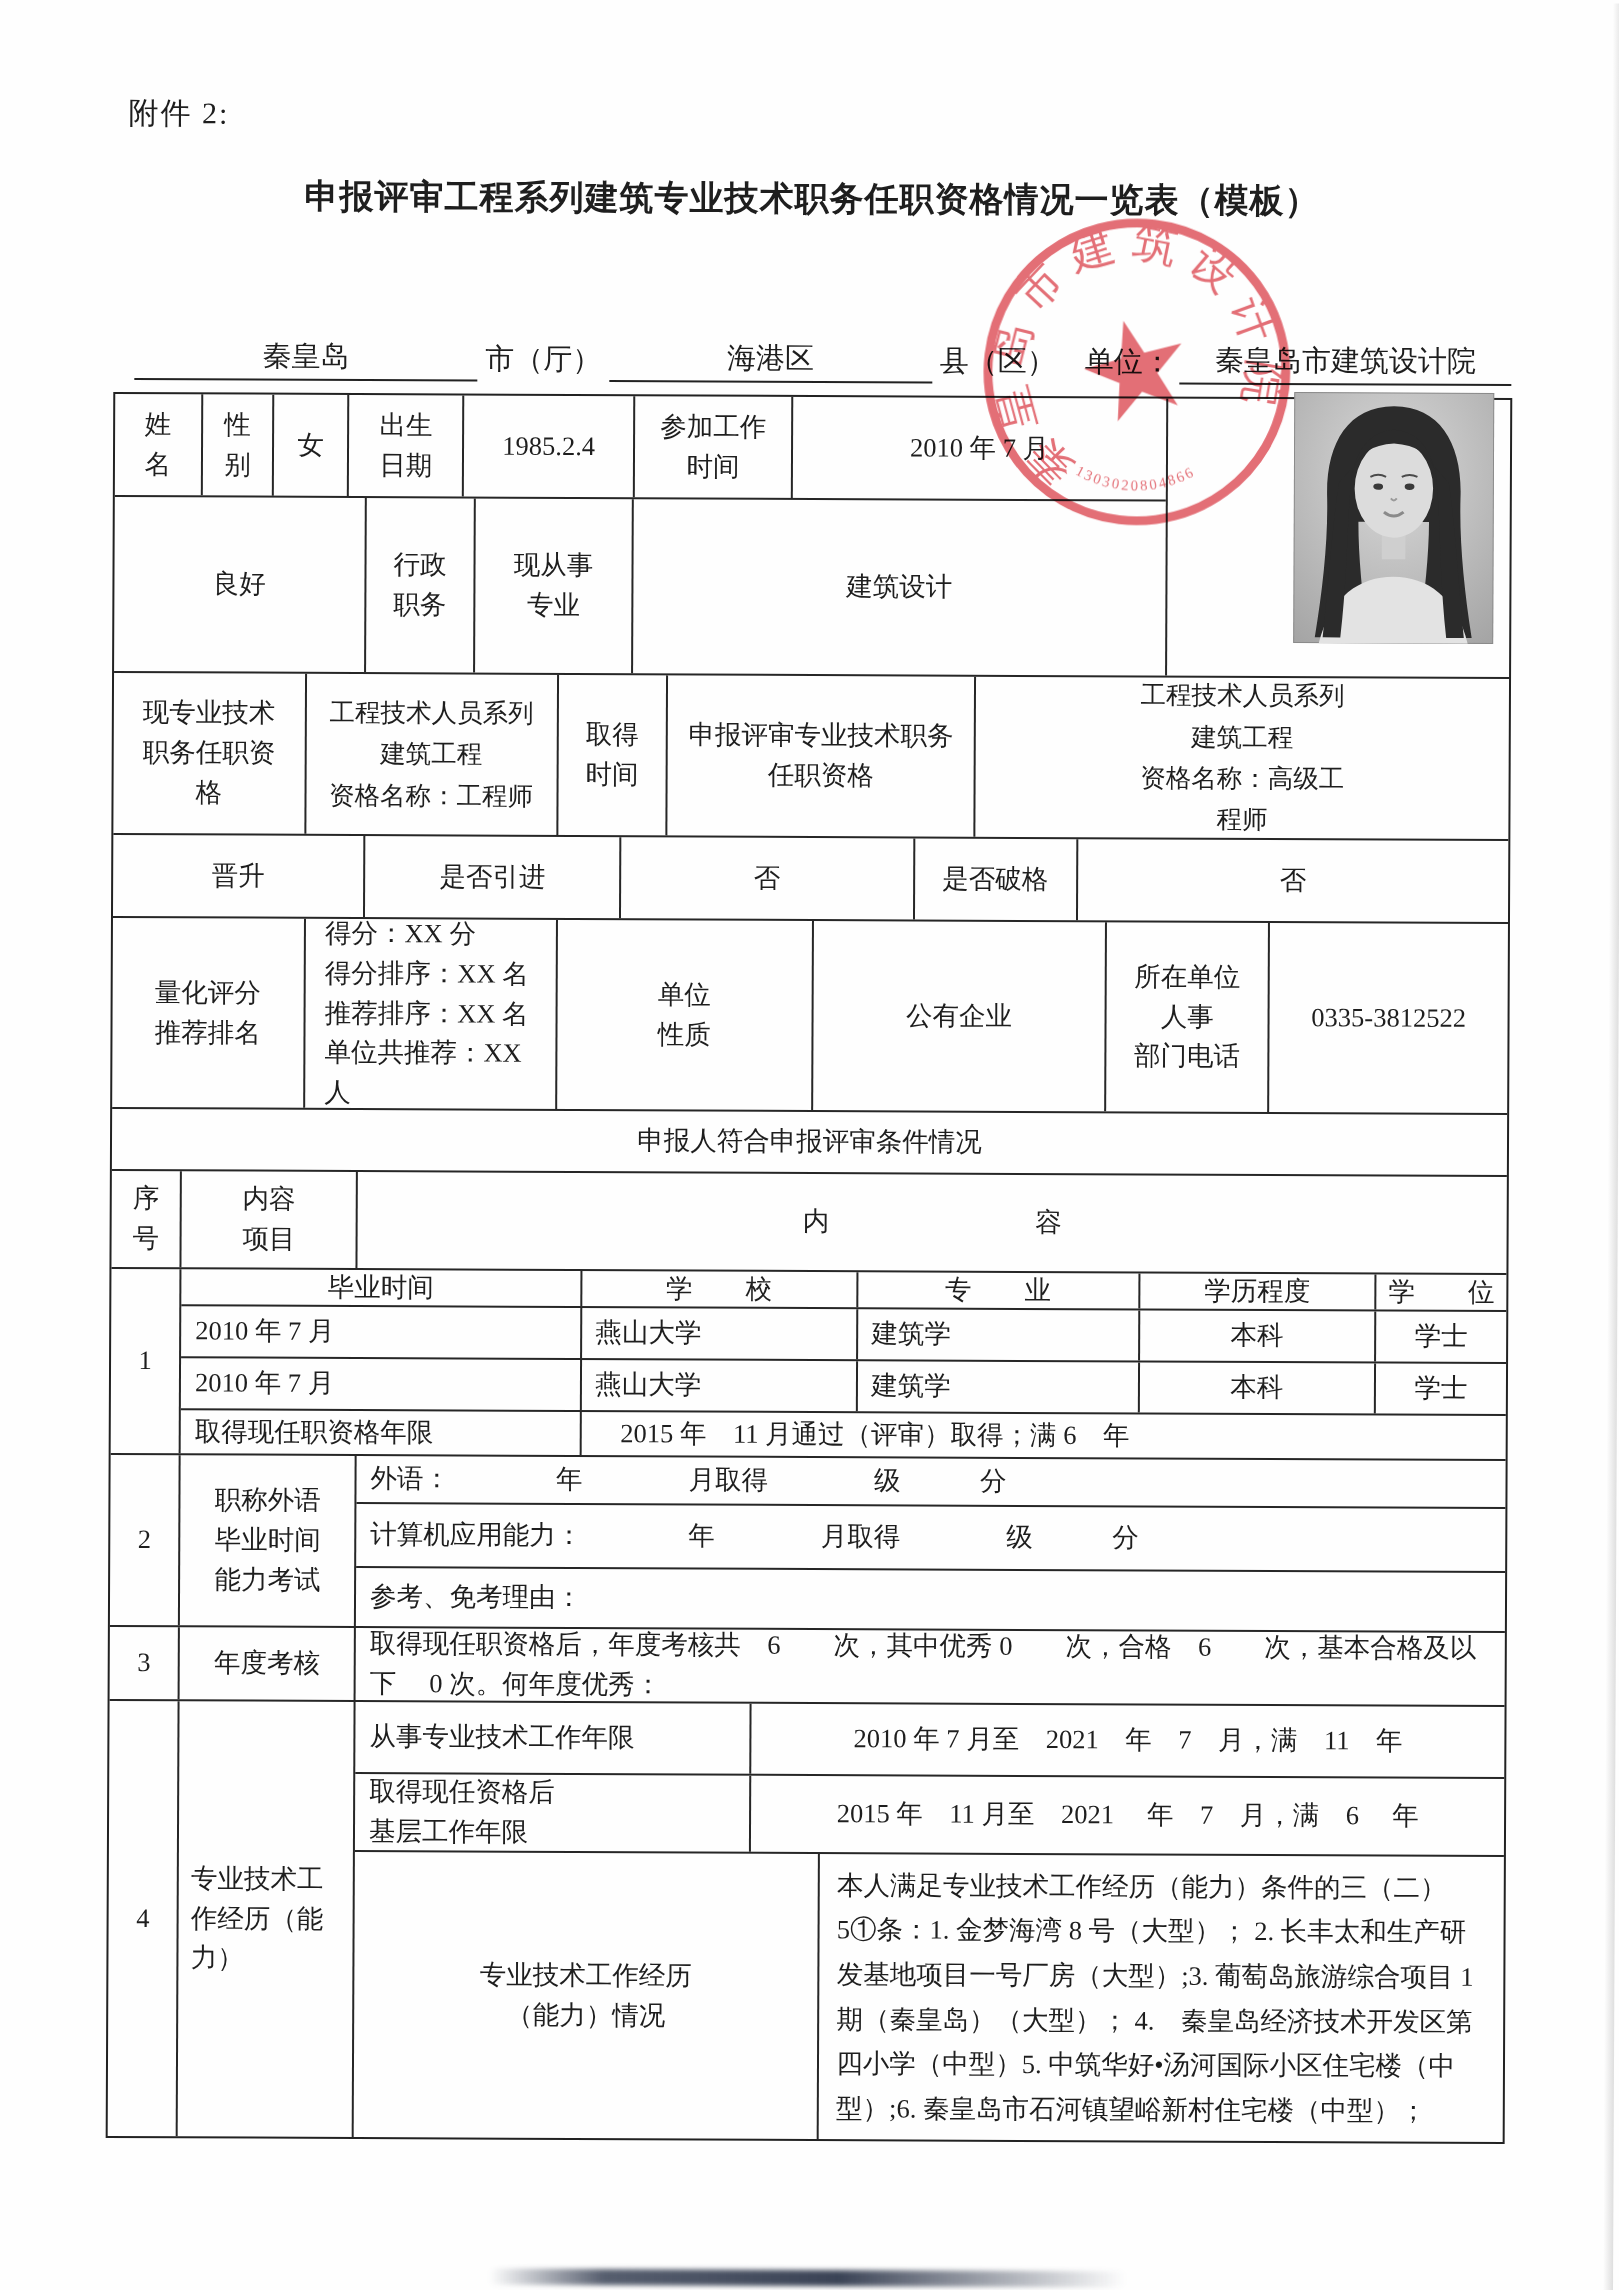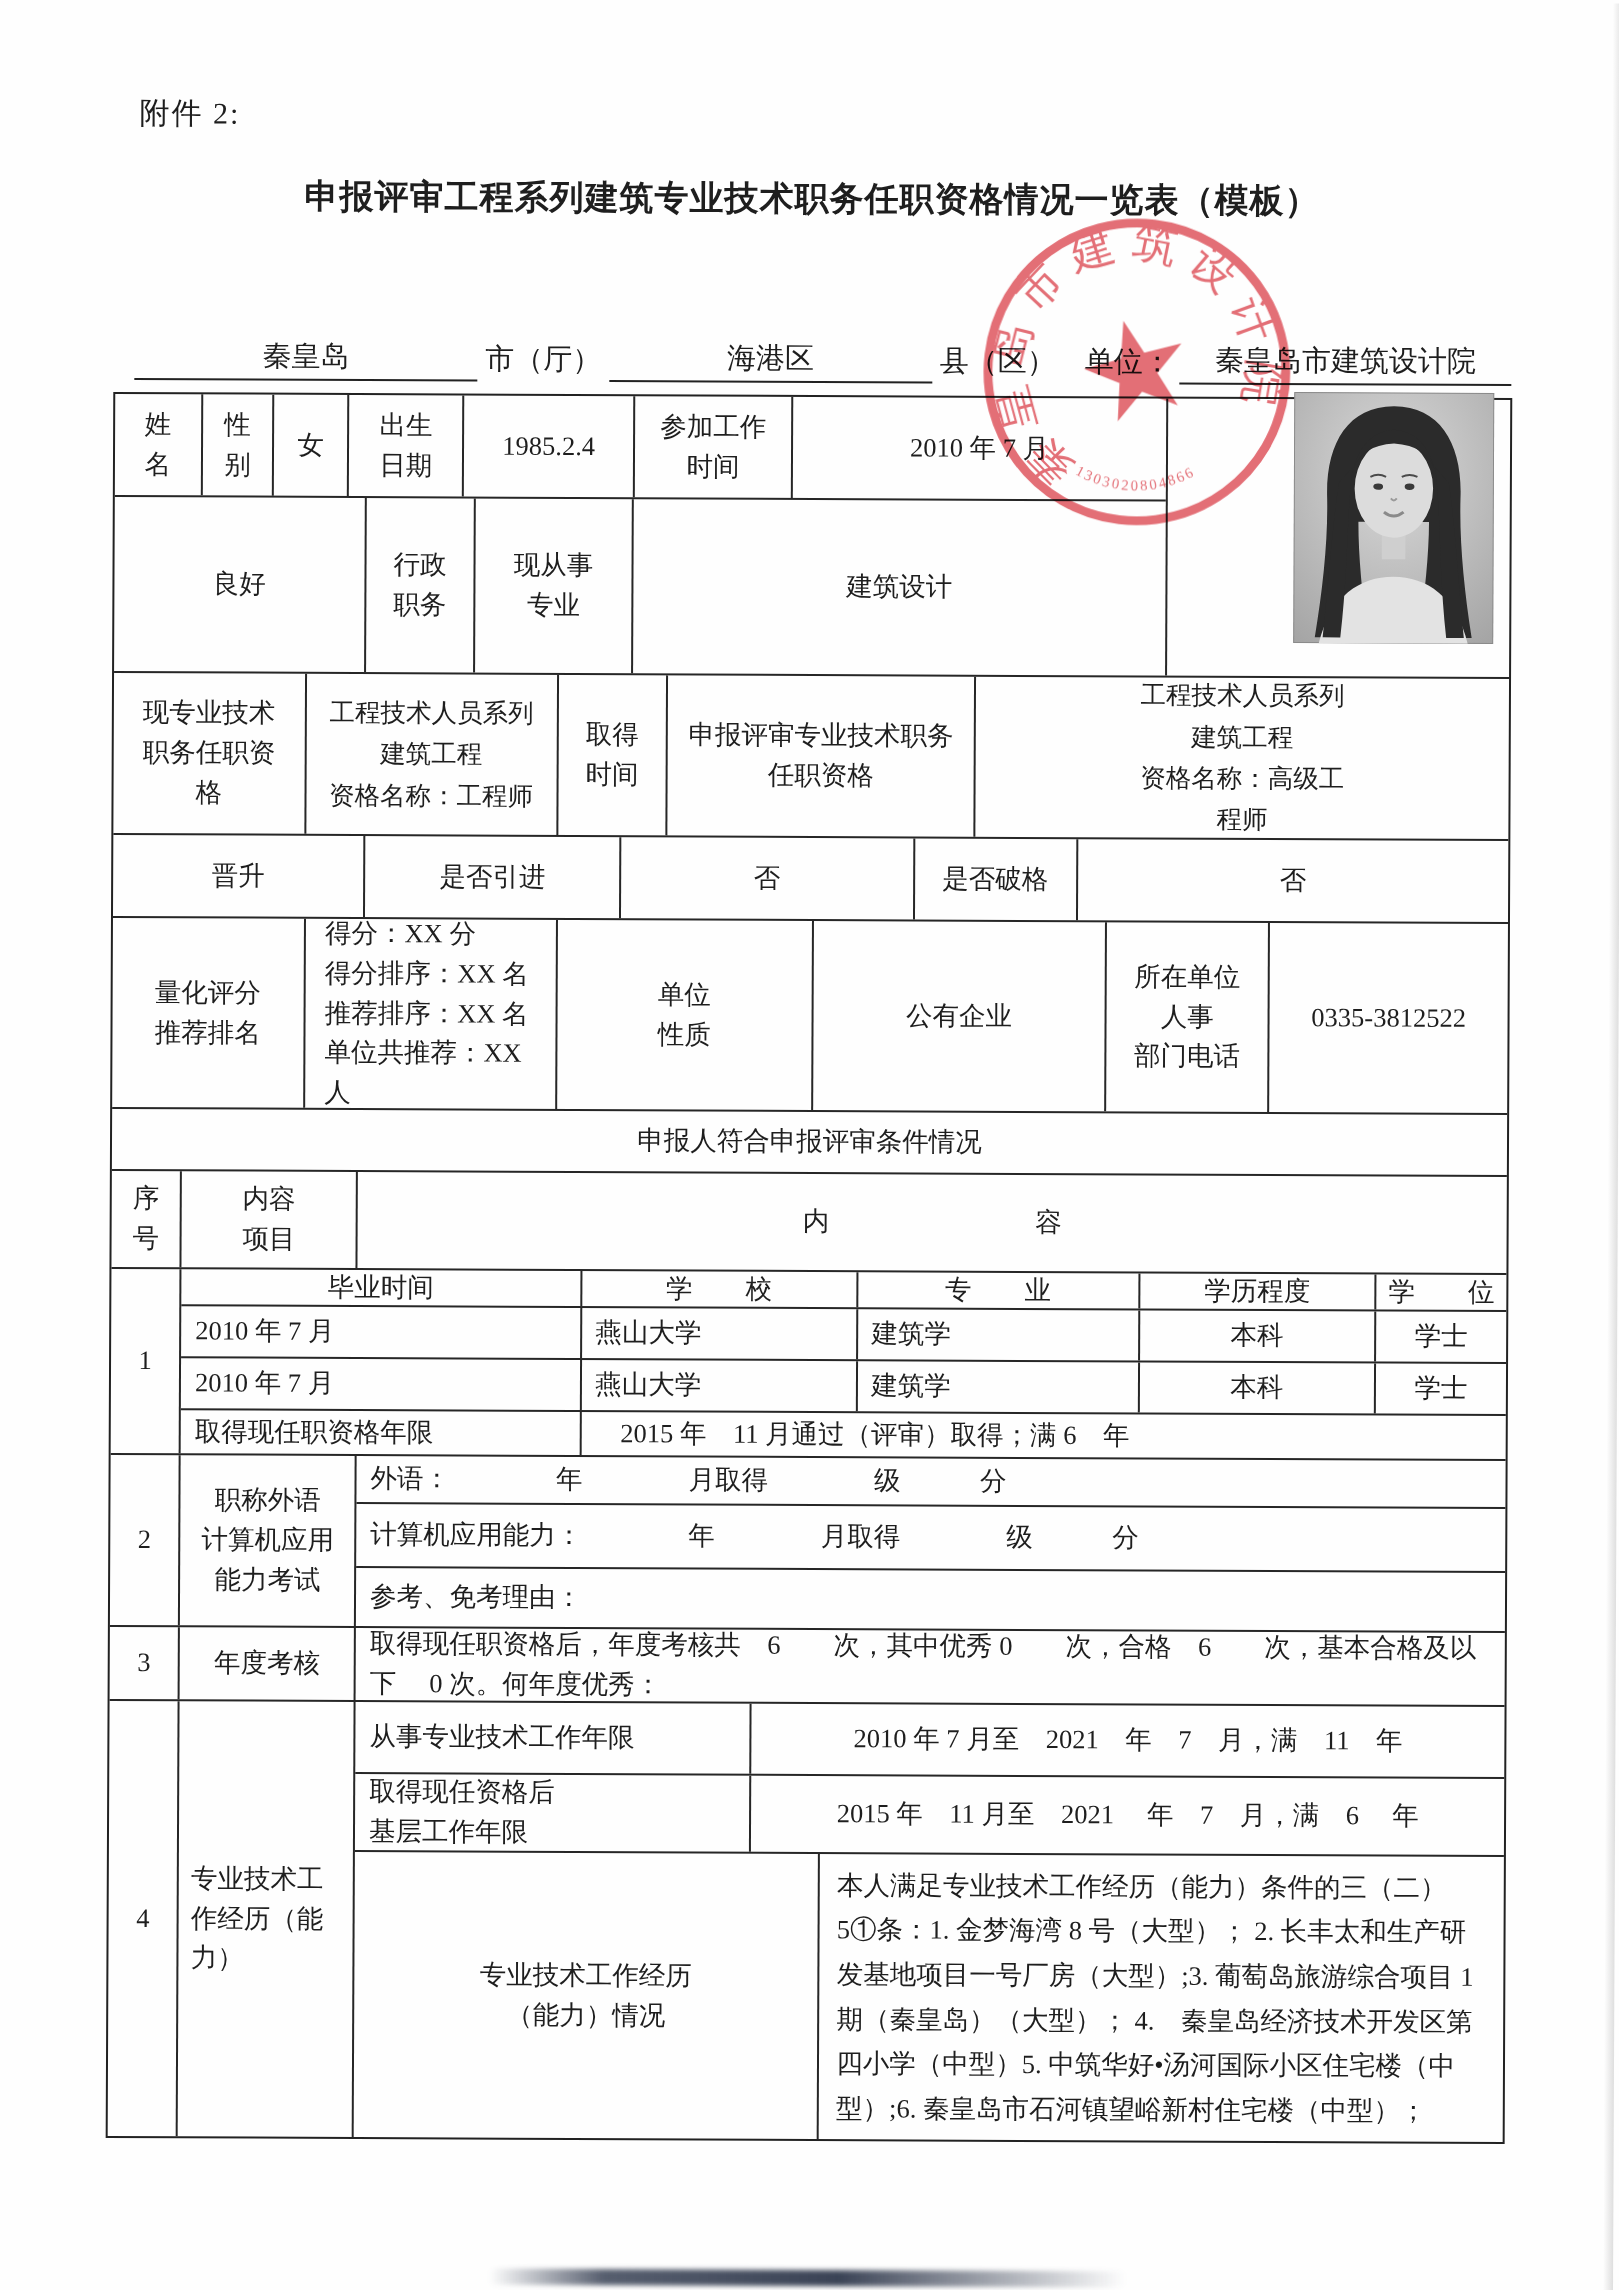--- a/index.html
+++ b/index.html
@@ -1,20 +1,20 @@
 <!DOCTYPE html>
 <html><head>
 <meta charset="utf-8">
 <style>
   html,body{margin:0;padding:0;background:#ffffff;}
   .sheet{position:relative;width:1619px;height:2291px;background:#fefefe;overflow:hidden;
          font-family:"Liberation Serif","DejaVu Serif",serif;color:#1e1e1e;}
   .rot{position:absolute;inset:0;transform:rotate(0.25deg);transform-origin:50% 40%;}
 
-  .attachment{position:absolute;left:136px;top:96px;font-size:30px;letter-spacing:2px;}
+  .attachment{position:absolute;left:125px;top:96px;font-size:30px;letter-spacing:2px;}
   .title{position:absolute;left:118px;top:176px;width:1382px;text-align:center;
          font-size:34px;font-weight:700;letter-spacing:1px;}
   .subline{position:absolute;left:132px;top:339px;width:1377px;display:flex;
            align-items:flex-end;font-size:29px;}
   .subline .uline{border-bottom:2.9px solid #222;text-align:center;padding-bottom:2px;}
   .subline .plain{padding:0 7.8px 2px 7.8px;white-space:nowrap;}
   .w1{width:343px;} .w2{width:323px;} .w3{flex:1;}
 
   .tbl{position:absolute;left:111px;top:395px;width:1399px;border:2.9px solid #222;
        box-sizing:border-box;font-size:26.5px;line-height:1.5;}
@@ -174,21 +174,21 @@
         <div class="tr" style="height:43px">
           <div class="td al" style="width:30.21%;padding-left:13.7px">取得现任职资格年限</div>
           <div class="td al" style="flex:1;padding-left:39px">2015 年　11 月通过（评审）取得；满 6　年</div>
         </div>
       </div>
     </div>
 
     <div class="tr" style="height:172px">
       <div class="td" style="width:5.05%">2</div>
       <div class="td" style="width:12.61%">职称外语
-计算机应用
+毕业时间
 能力考试</div>
       <div class="content">
         <div class="tr" style="height:49px">
           <div class="td al" style="flex:1;padding-left:13.7px">外语：　　　　年　　　　月取得　　　　级　　　分</div>
         </div>
         <div class="tr" style="height:64px">
           <div class="td al" style="flex:1;padding-left:13.7px">计算机应用能力：　　　　年　　　　月取得　　　　级　　　分</div>
         </div>
         <div class="tr" style="height:59px">
           <div class="td al" style="flex:1;padding-left:13.7px">参考、免考理由：</div>

